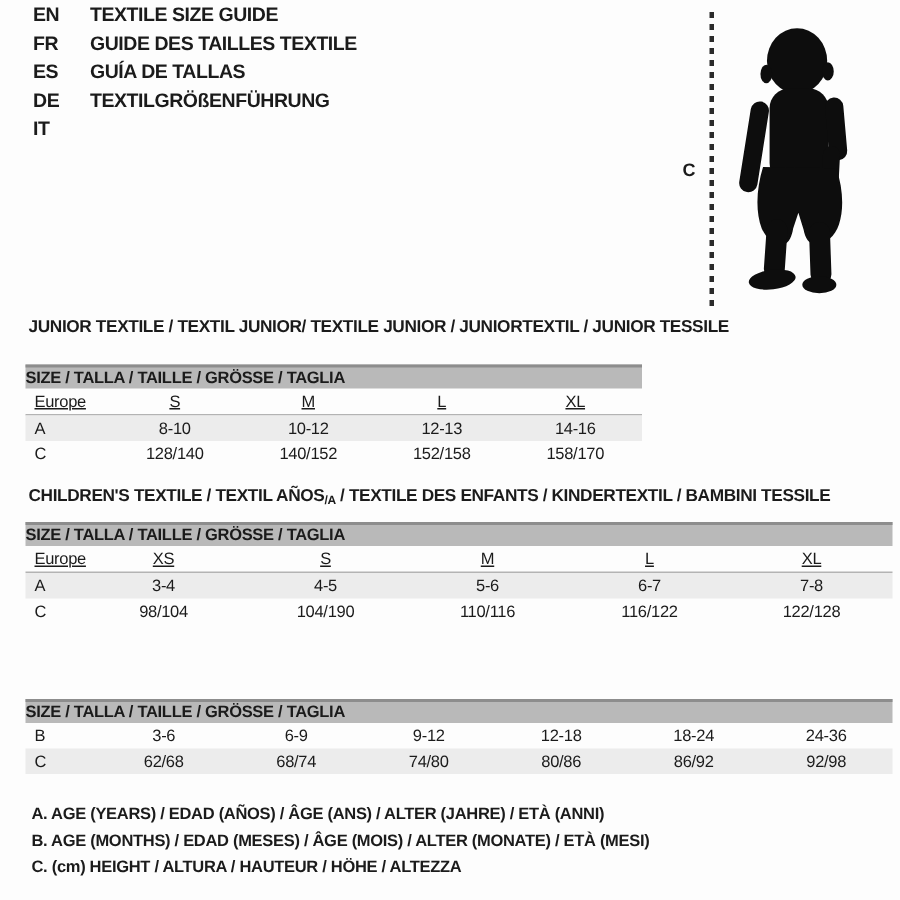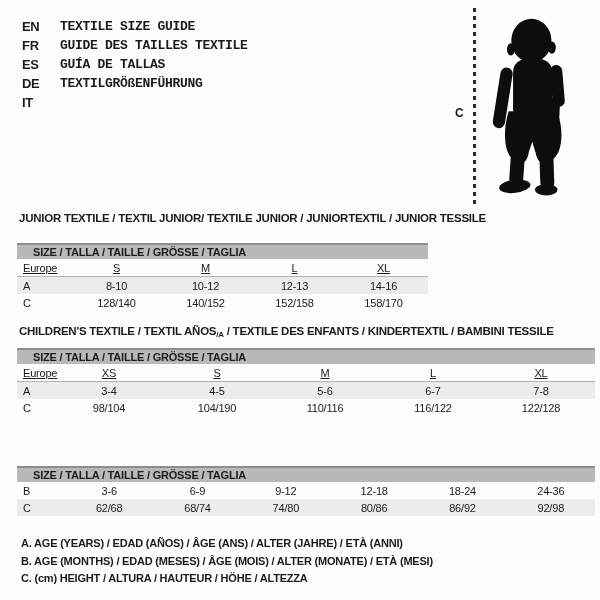--- a/index.html
+++ b/index.html
@@ -1,40 +1,40 @@
 <!DOCTYPE html>
 <html><head>
 <meta charset="utf-8">
 <style>
   html,body{margin:0;padding:0;}
   body{font-family:"Liberation Sans",sans-serif;background:#fff;}
   .canvas{position:relative;width:600px;height:600px;background:#fdfdfd;overflow:hidden;color:#1b1b1b;}
 
   
-  .langs{position:absolute;left:22px;top:17px;}
+  .langs{position:absolute;left:22px;top:0;}
   .lang-row{display:flex;height:19px;align-items:center;font-size:13px;font-weight:bold;letter-spacing:-0.3px;}
   .lang-code{width:38px;}
-  .lang-title{white-space:nowrap;font-family:Liberation Mono, monospace;}
+  .lang-title{white-space:nowrap;}
 
   
   .dash-line{position:absolute;left:473px;top:8px;width:3px;height:198px;
     background:repeating-linear-gradient(to bottom,#2b2b2b 0 4px,transparent 4px 8px);}
   .figure-c{position:absolute;left:455px;top:106px;font-size:12px;font-weight:bold;}
   .baby-svg{position:absolute;left:486px;top:5px;width:96px;height:203px;}
 
   
   .ttitle{position:absolute;left:19px;font-size:11.5px;font-weight:bold;letter-spacing:-0.25px;white-space:nowrap;text-align:center;}
   .ttitle .sub{font-size:8px;vertical-align:-2px;}
   .t3-title{line-height:15px;}
   .size-table{position:absolute;left:17px;}
   .t1{top:243px;width:411px;}
   .t2{top:348px;width:578px;}
   .t3{top:466px;width:578px;}
   .bar{box-sizing:border-box;height:16px;background:#b9b9b9;border-top:2px solid #8d8d8d;
-    font-size:11px;font-weight:bold;letter-spacing:-0.2px;padding-left:16px;line-height:14px;color:#1b1b1b;}
+    font-size:11px;font-weight:bold;letter-spacing:-0.2px;padding-left:0;line-height:14px;color:#1b1b1b;}
   .trow{display:flex;height:17px;align-items:center;font-size:11px;letter-spacing:-0.2px;}
   .trow .lab{padding-left:6px;box-sizing:border-box;}
   .t1 .lab{width:55px;}
   .t2 .lab{width:38px;}
   .t3 .lab{width:48px;}
   .trow .cell{flex:1;text-align:center;}
   .shaded{background:#ececec;}
   .europe-row{border-bottom:1px solid #b3b3b3;text-decoration:underline;}
 
   

